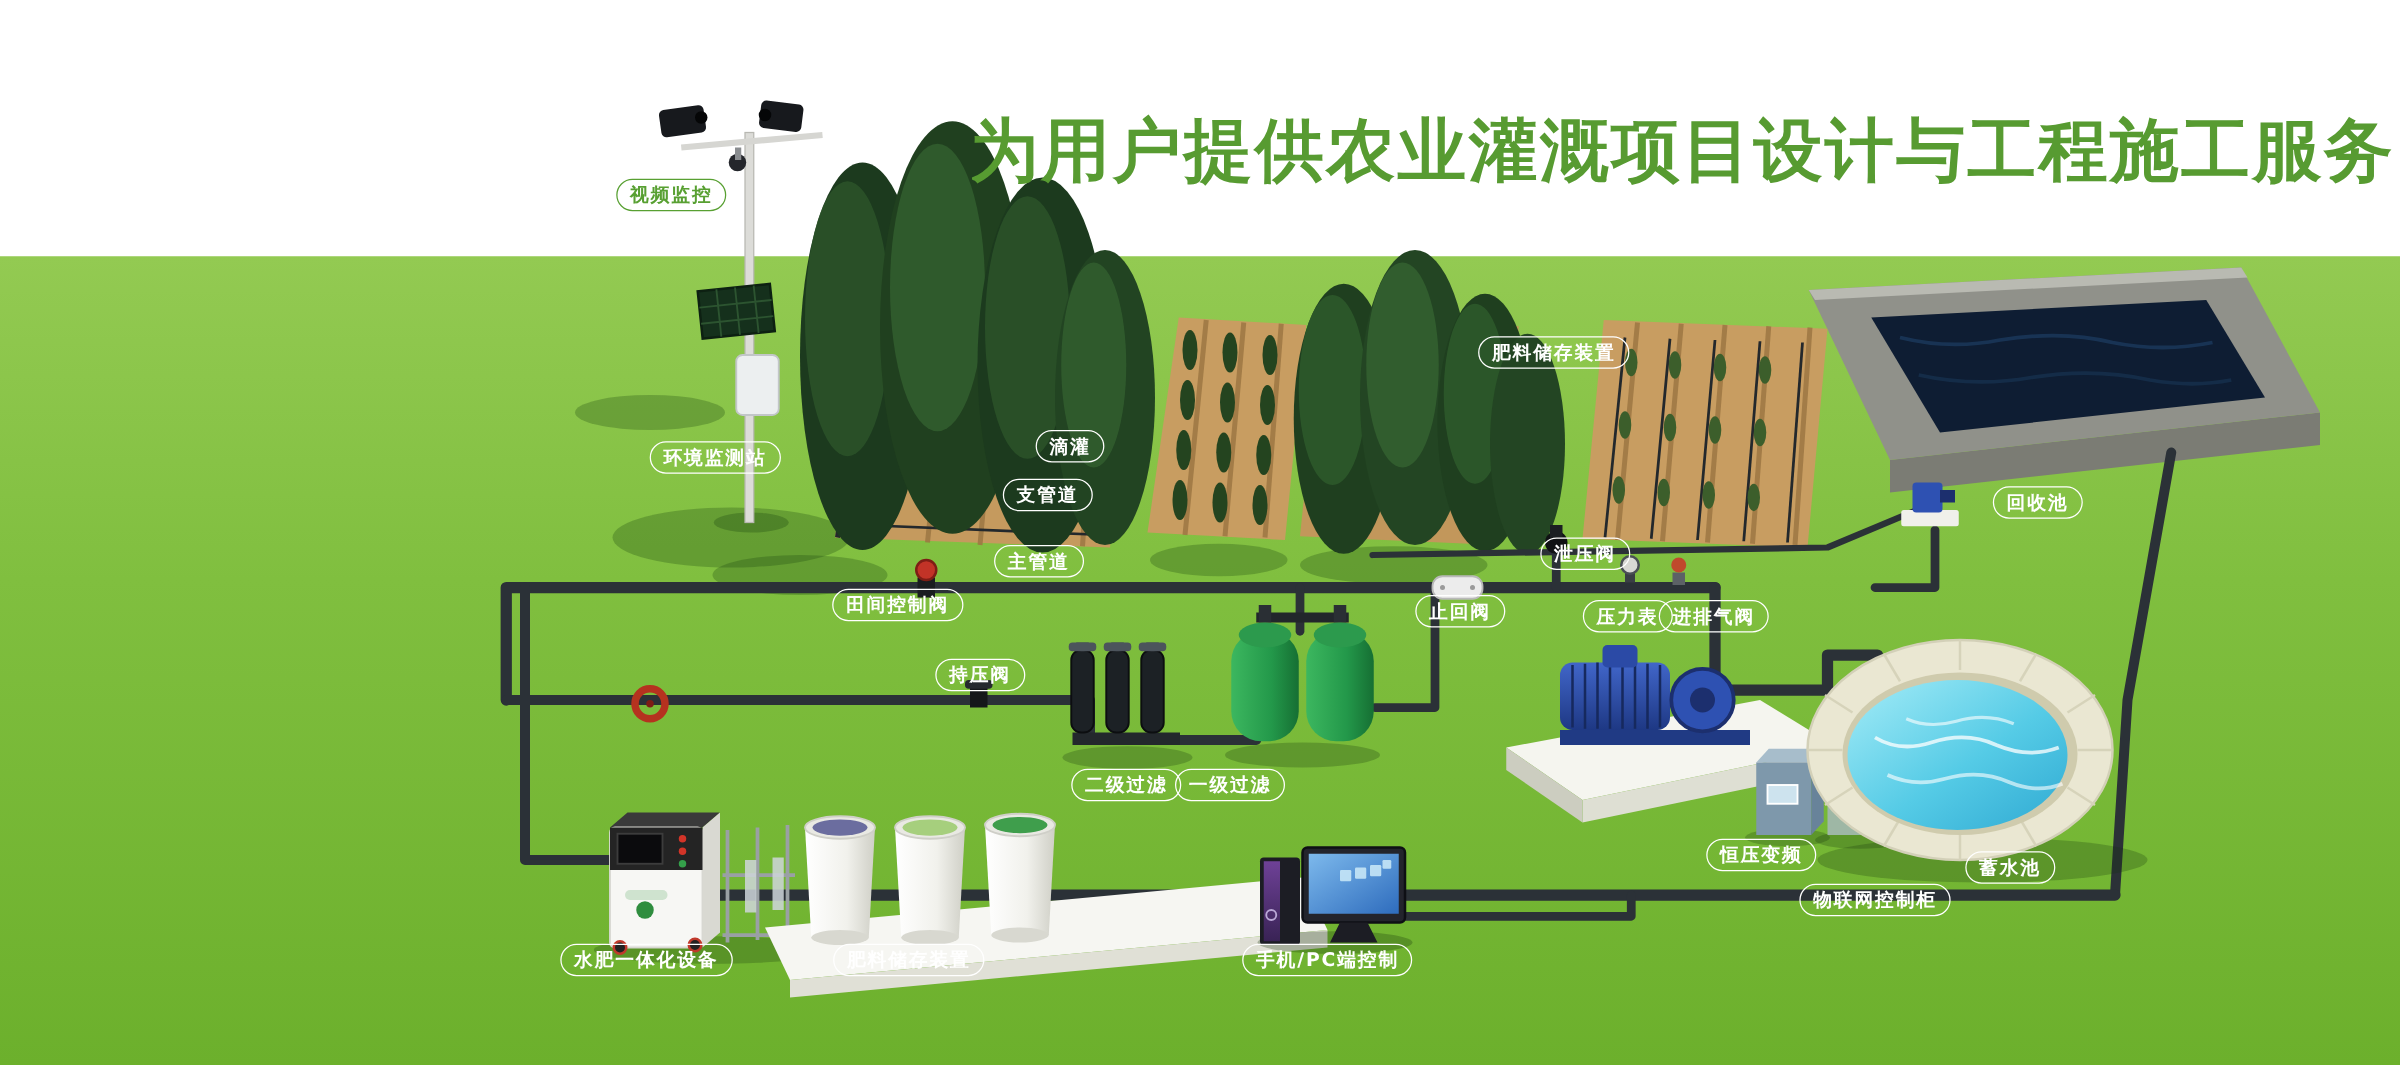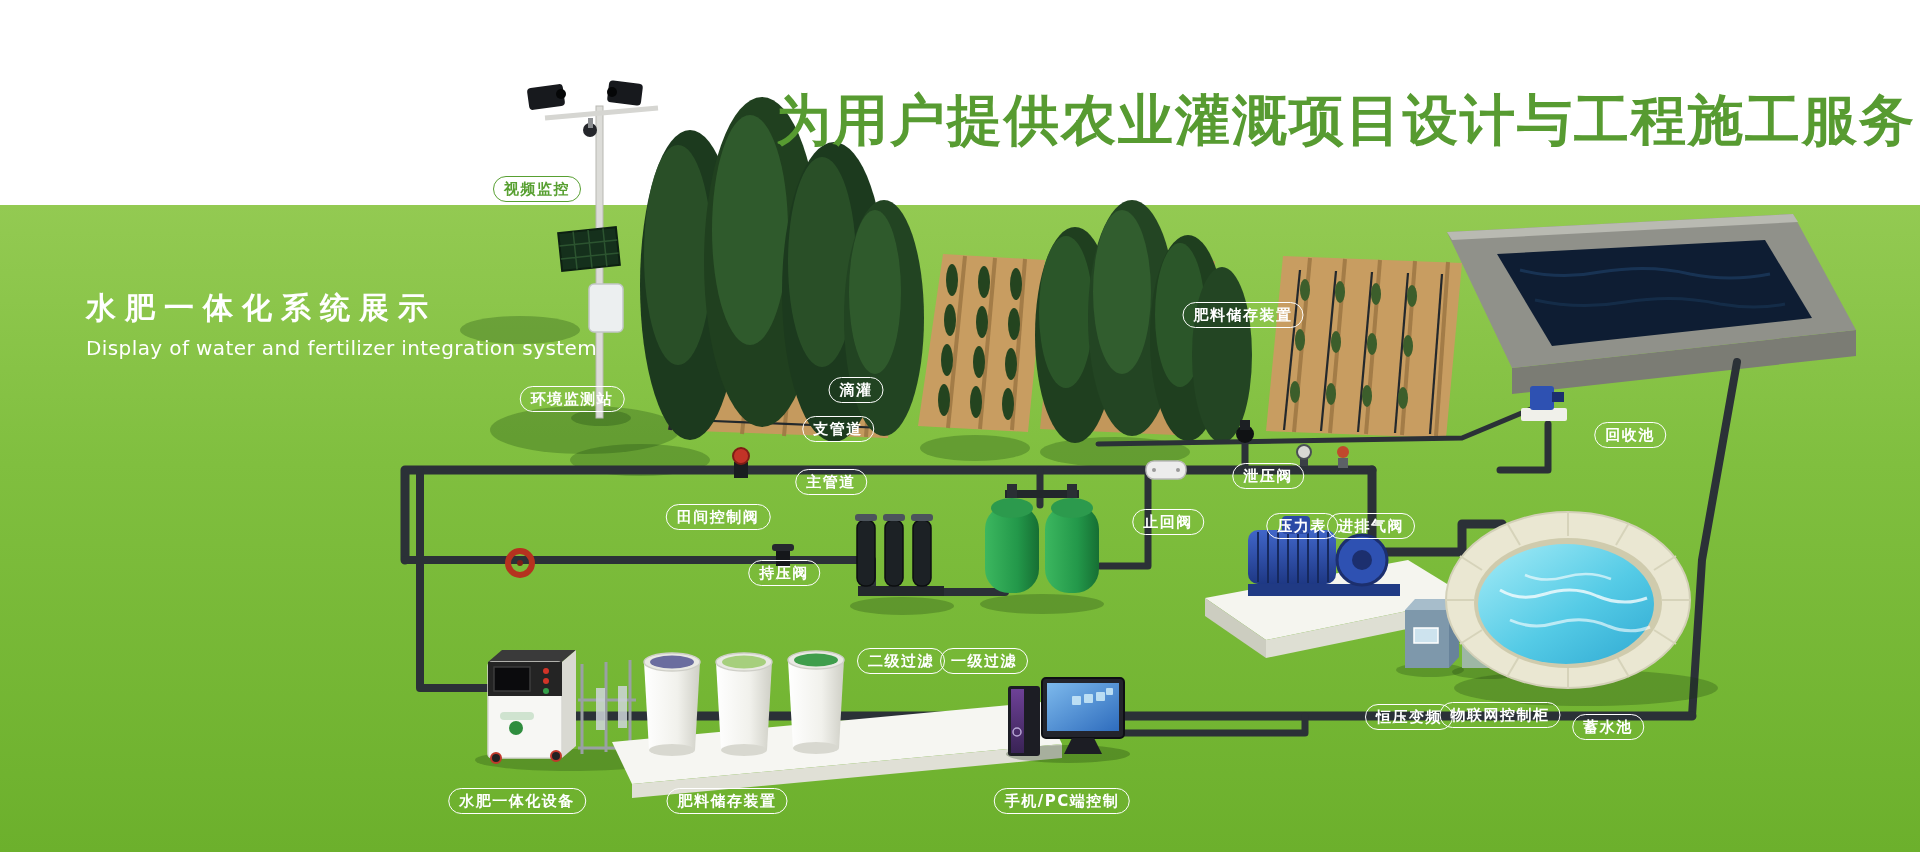--- a/index.html
+++ b/index.html
@@ -8,21 +8,21 @@
   .field{position:absolute;left:0;top:205px;right:0;bottom:0;
          background:linear-gradient(180deg,#93ca52 0%,#80bf3f 40%,#6cb02c 100%);}
   .scene-svg{position:absolute;left:0;top:0;width:1920px;height:860px;}
   .banner-title{position:absolute;top:84px;right:4px;font-size:55px;font-weight:bold;
          color:#579b31;letter-spacing:2px;white-space:nowrap;}
   .headline{position:absolute;left:86px;top:288px;color:#ffffff;}
   .headline .zh{font-size:30px;font-weight:bold;letter-spacing:9px;}
   .headline .en{font-size:20px;margin-top:7px;letter-spacing:.4px;}
   .lbl{position:absolute;transform:translate(-50%,-50%);white-space:nowrap;
        font-size:15px;font-weight:bold;color:#ffffff;border:1.5px solid #ffffff;
-       border-radius:999px;padding:2.5px 10px;letter-spacing:1.5px;background:transparent;margin-top:33px;}
+       border-radius:999px;padding:2.5px 10px;letter-spacing:1.5px;background:transparent;}
   .lbl.on-white{color:#58a032;border-color:#58a032;background:#ffffff;}
 </style>
 </head>
 <body>
 
 <div class="stage">
   <div class="field"></div>
 
   <svg class="scene-svg" viewBox="0 0 1920 860">
     <defs>
@@ -379,39 +379,35 @@
             <rect x="1084" y="694" width="9" height="9" rx="1"></rect>
           <rect x="1096" y="692" width="9" height="9" rx="1"></rect>
             <rect x="1106" y="688" width="7" height="7" rx="1"></rect>
         </g>
         <polygon points="1072,738 1094,738 1102,754 1064,754" fill="#1c1d24"></polygon>
       </g>
     </g>
   </svg>
 
   <div class="banner-title">为用户提供农业灌溉项目设计与工程施工服务</div>
-  <div class="headline">
-    <div class="zh">水肥一体化系统展示</div>
-    <div class="en">Display of water and fertilizer integration system</div>
-  </div>
 
   <div class="lbl on-white" style="left:537px;top:156px">视频监控</div>
   <div class="lbl" style="left:572px;top:366px">环境监测站</div>
   <div class="lbl" style="left:856px;top:357px">滴灌</div>
   <div class="lbl" style="left:838px;top:396px">支管道</div>
   <div class="lbl" style="left:831px;top:449px">主管道</div>
   <div class="lbl" style="left:718px;top:484px">田间控制阀</div>
   <div class="lbl" style="left:784px;top:540px">持压阀</div>
   <div class="lbl" style="left:901px;top:628px">二级过滤</div>
   <div class="lbl" style="left:984px;top:628px">一级过滤</div>
   <div class="lbl" style="left:1168px;top:489px">止回阀</div>
   <div class="lbl" style="left:1268px;top:443px">泄压阀</div>
   <div class="lbl" style="left:1302px;top:493px">压力表</div>
   <div class="lbl" style="left:1371px;top:493px">进排气阀</div>
   <div class="lbl" style="left:1243px;top:282px">肥料储存装置</div>
   <div class="lbl" style="left:1630px;top:402px">回收池</div>
   <div class="lbl" style="left:1409px;top:684px">恒压变频</div>
-  <div class="lbl" style="left:1500px;top:682px">物联网控制柜</div>
+  <div class="lbl" style="left:1500px;top:720px">物联网控制柜</div>
   <div class="lbl" style="left:1608px;top:694px">蓄水池</div>
   <div class="lbl" style="left:517px;top:768px">水肥一体化设备</div>
   <div class="lbl" style="left:727px;top:768px">肥料储存装置</div>
   <div class="lbl" style="left:1062px;top:768px">手机/PC端控制</div>
 </div>
 
 </body></html>

